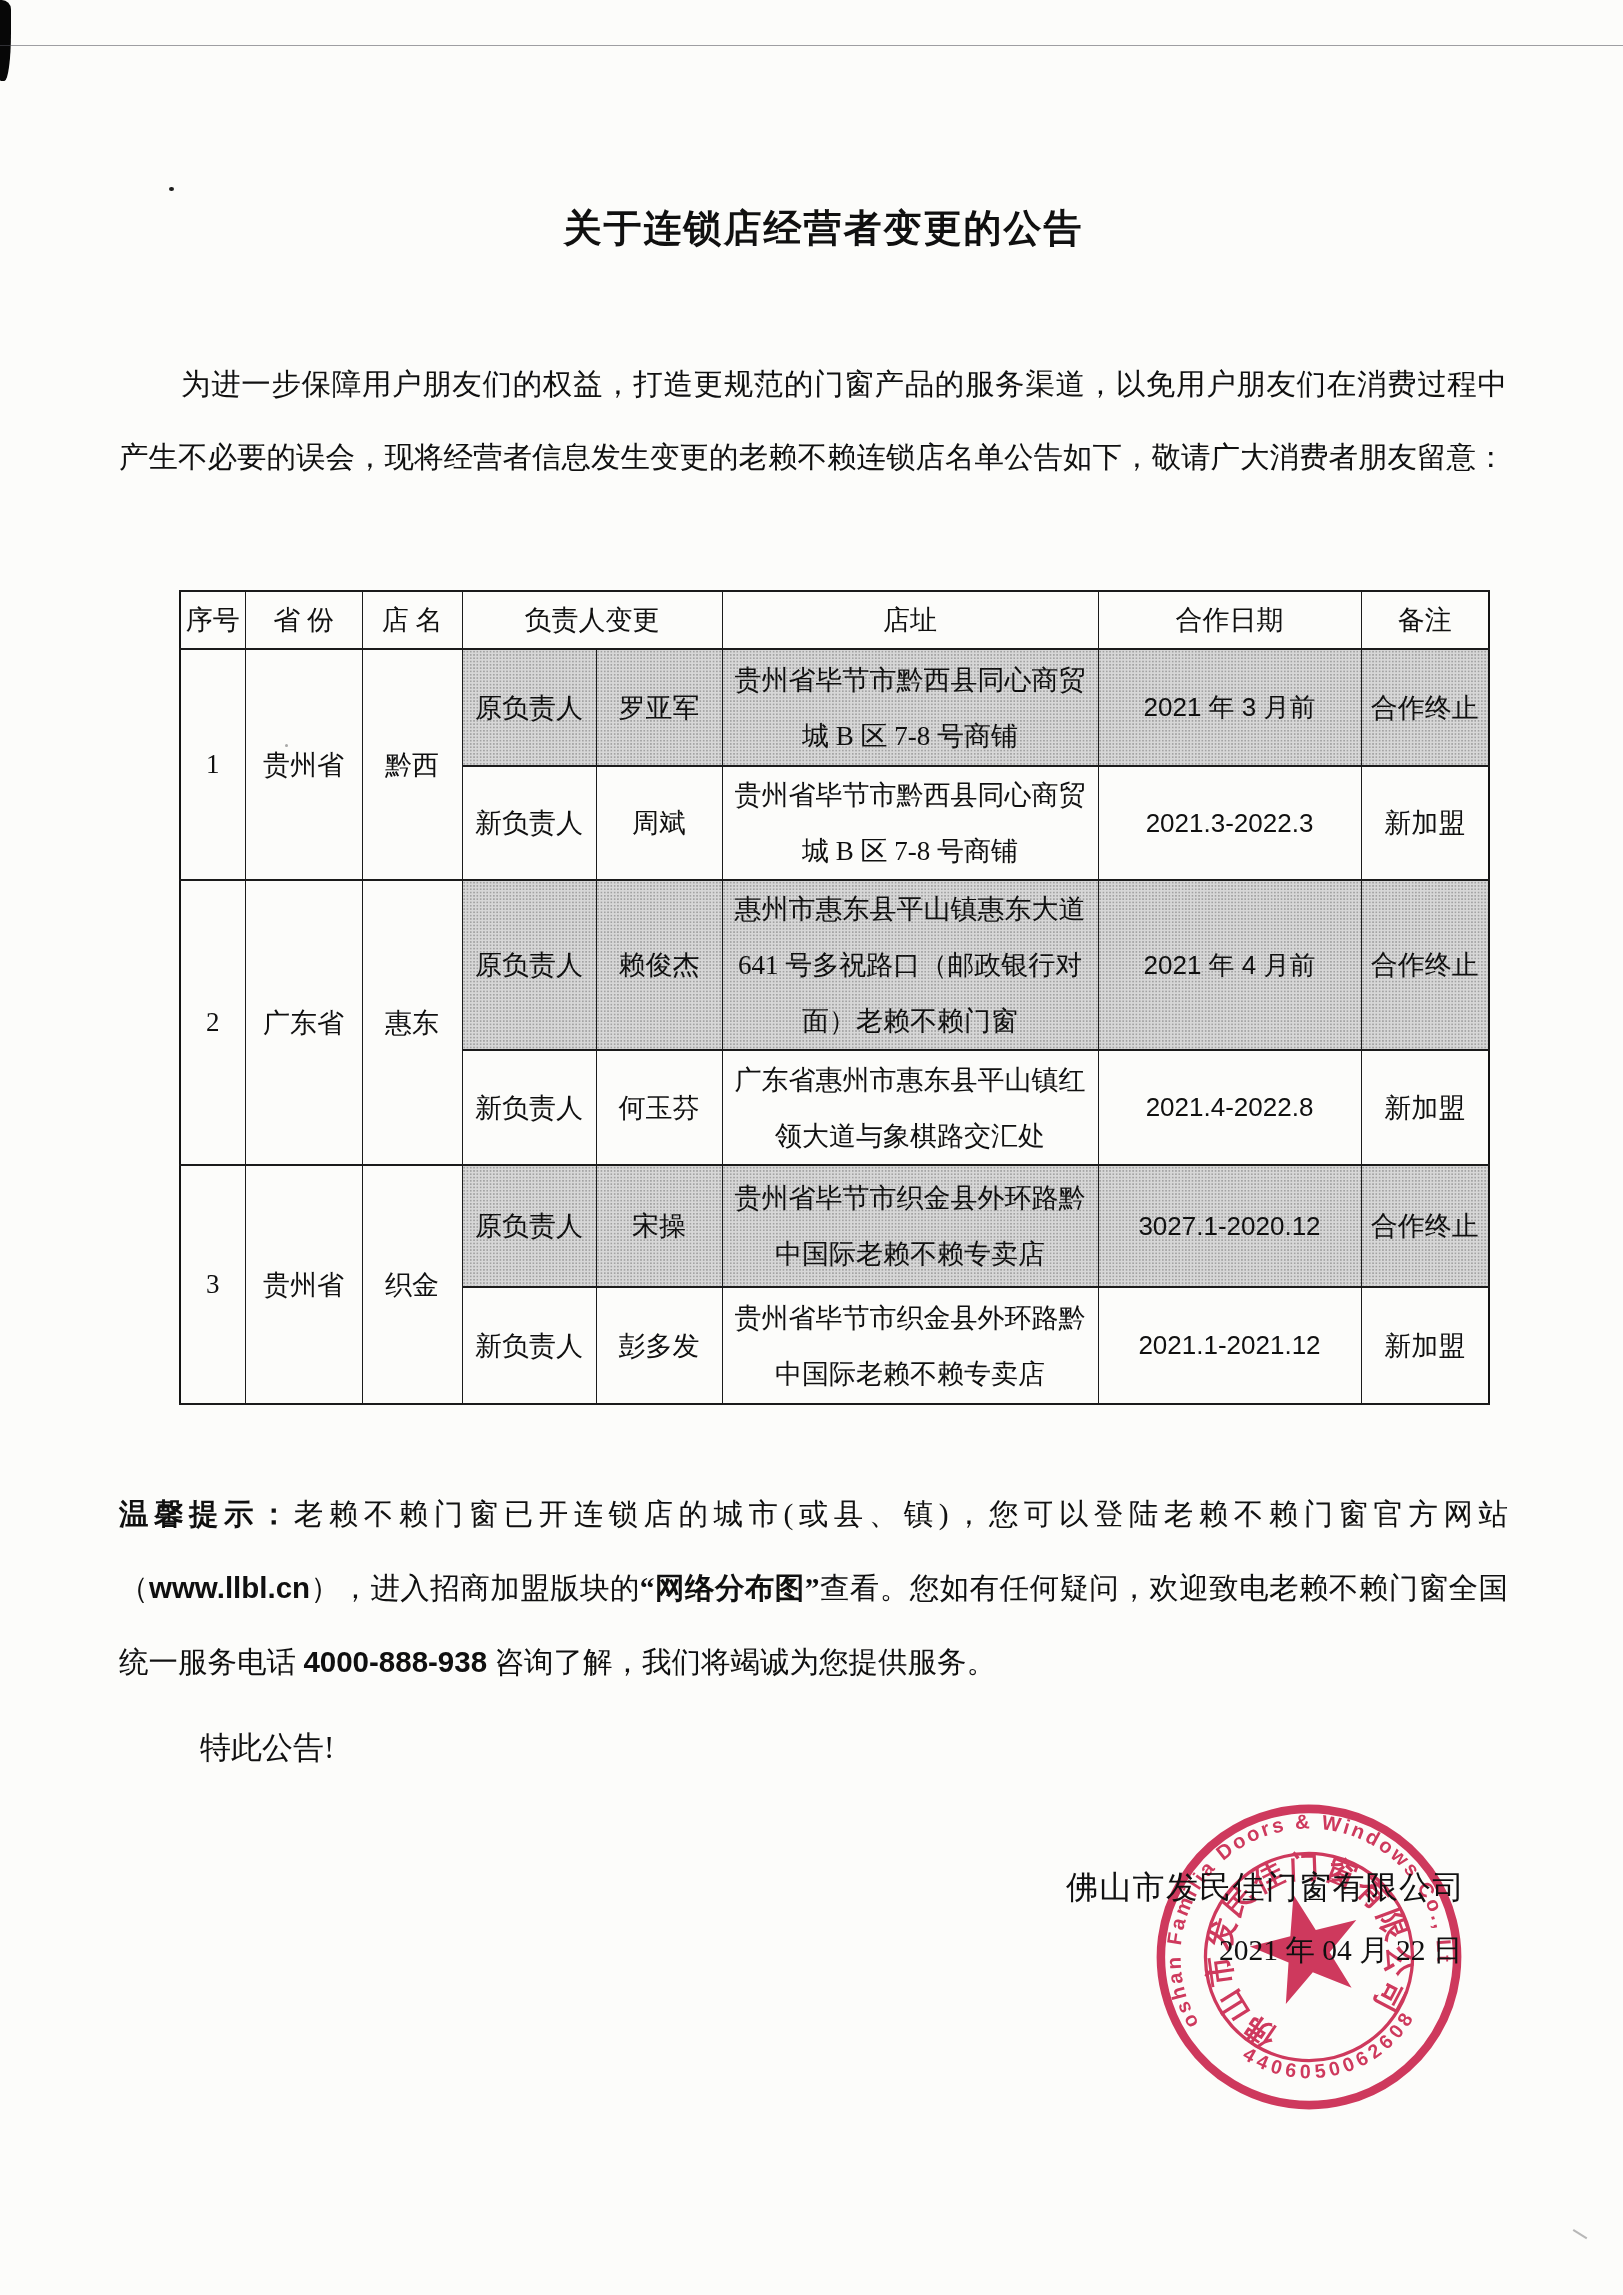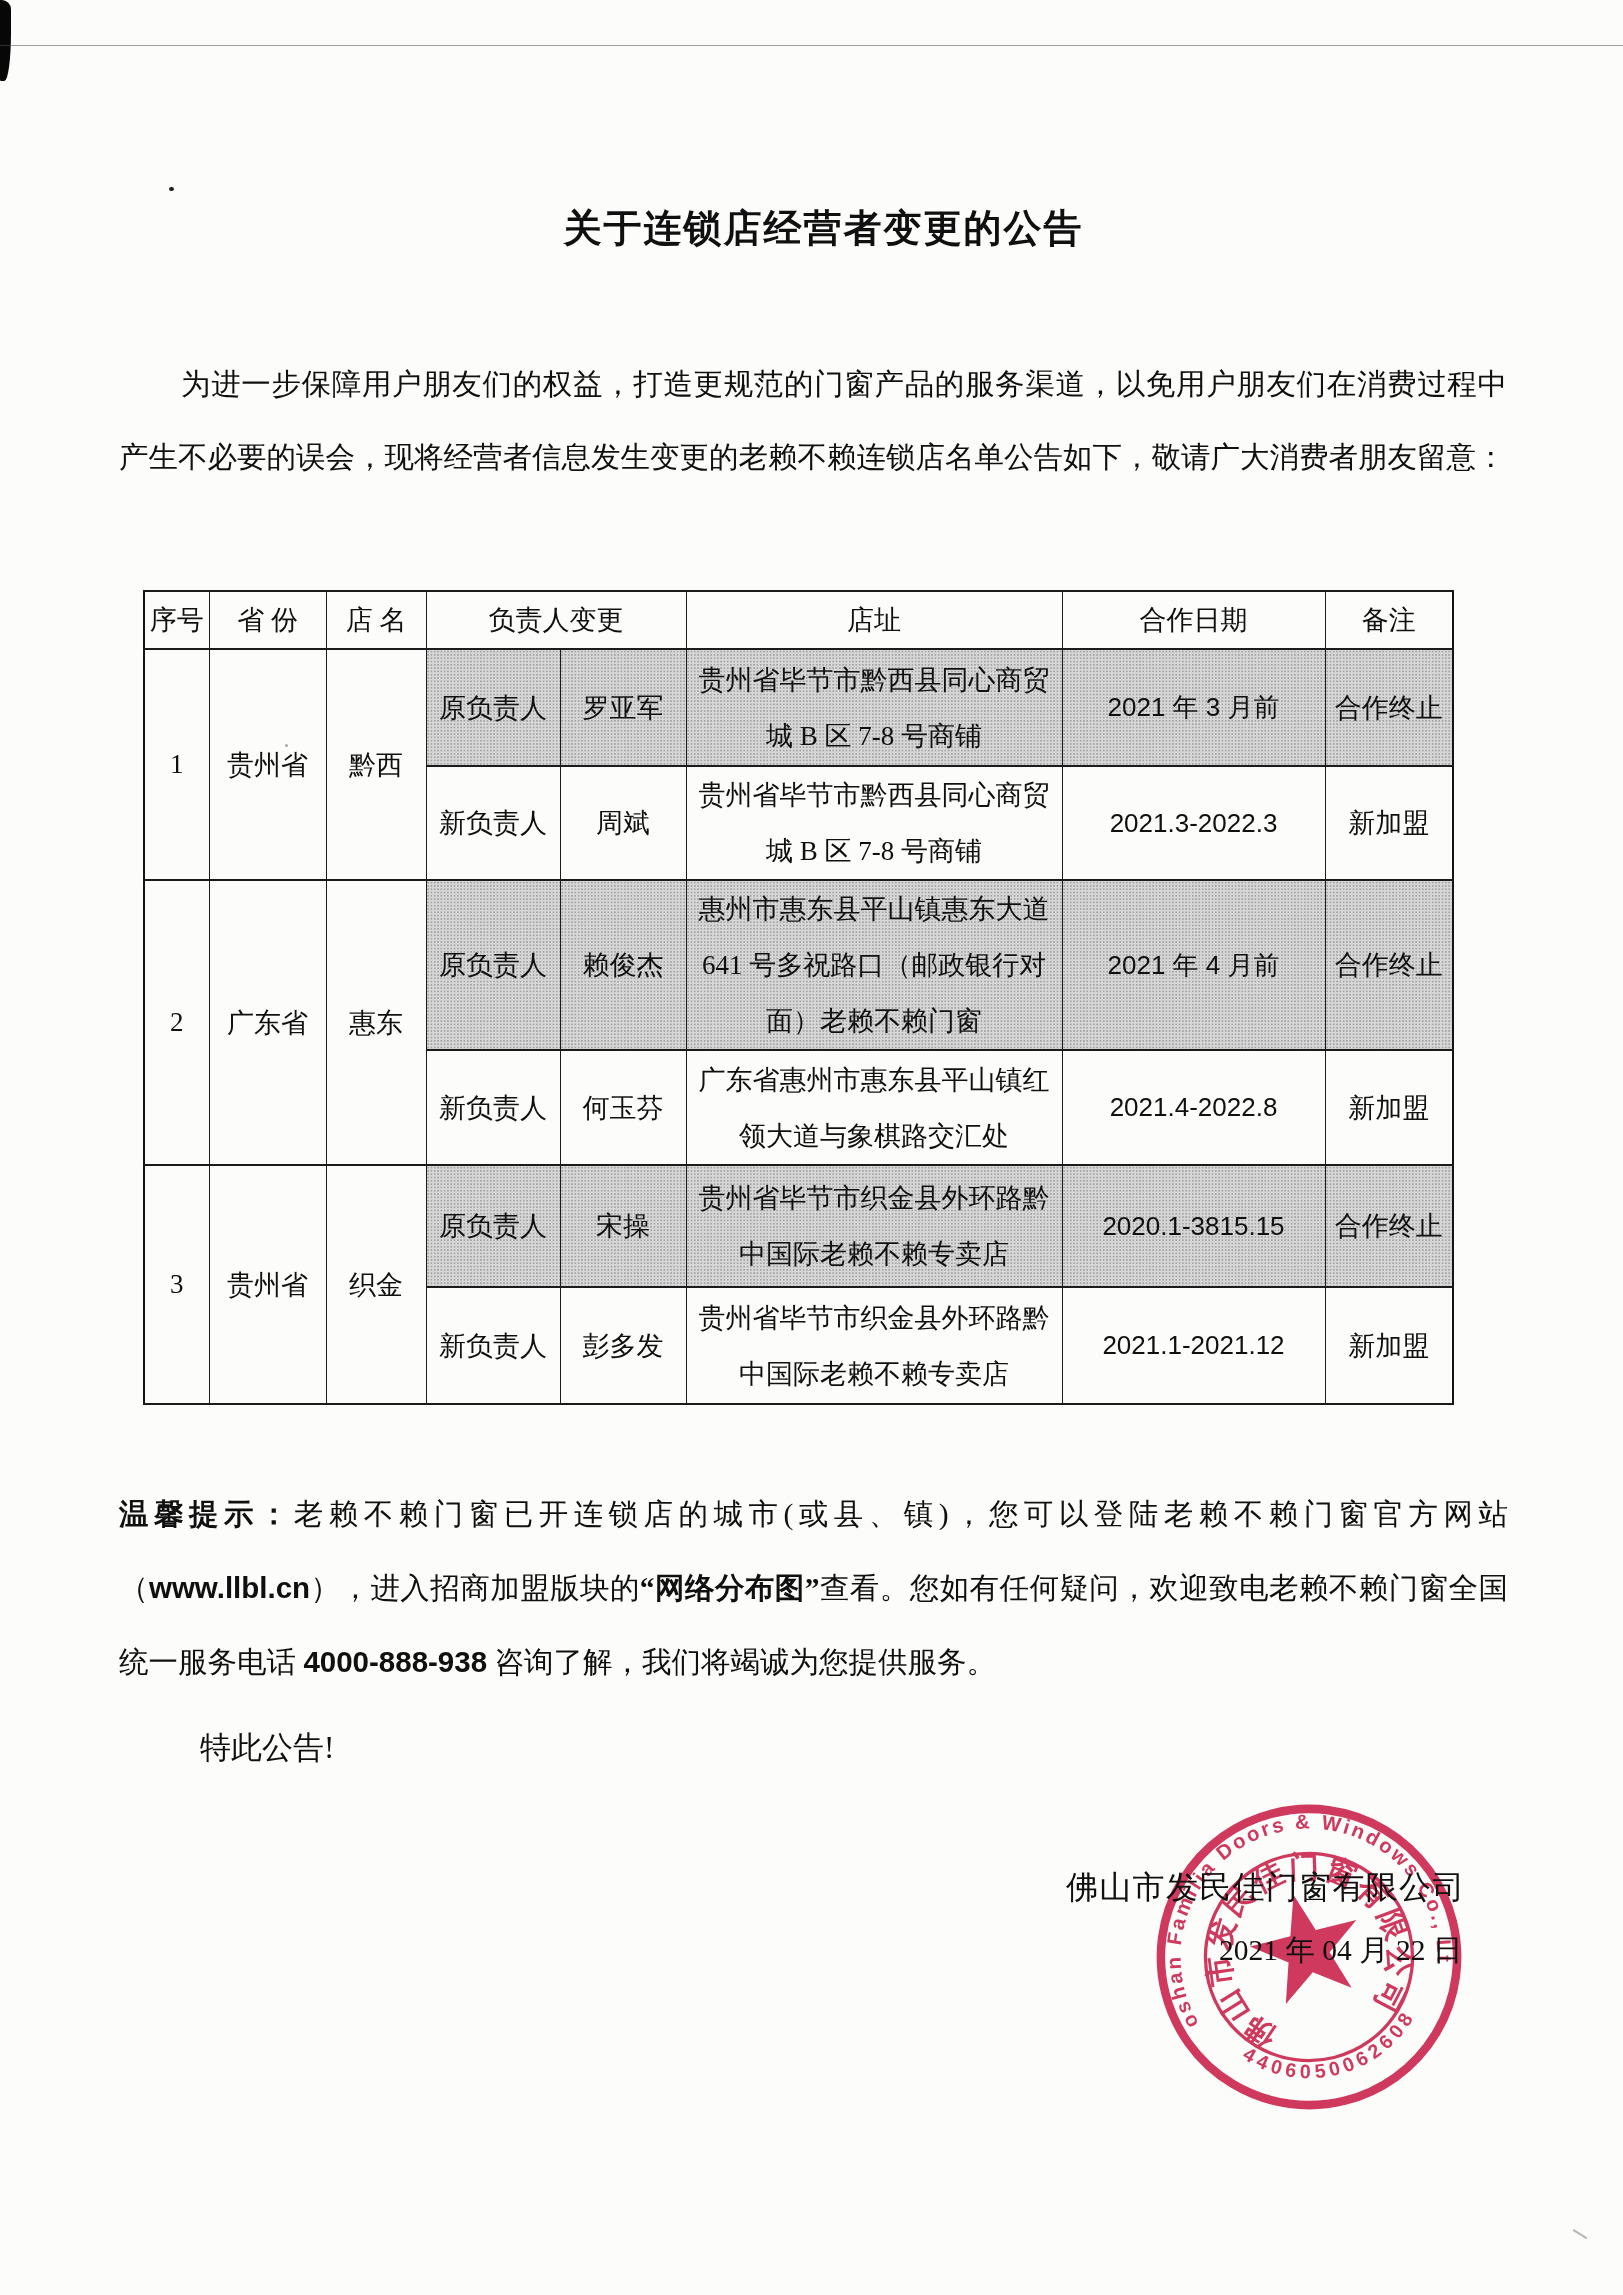--- a/index.html
+++ b/index.html
@@ -19,21 +19,21 @@
   .doc-title{position:absolute;top:203px;left:0;width:100%;text-align:center;
     font-size:38px;font-weight:bold;letter-spacing:2px;padding-left:12px;}
 
   .intro{position:absolute;left:119px;top:318px;width:1388px;
     font-size:29.5px;line-height:73px;text-align:justify;text-indent:62px;}
 
   table.change-table{position:absolute;left:143px;top:590px;width:1308px;
     border-collapse:collapse;table-layout:fixed;text-align:center;font-size:27px;}
   .change-table td,.change-table th{border:solid #1b1b1b;border-width:2.6px 1.3px;
     padding:0;vertical-align:middle;font-weight:normal;overflow:hidden;}
-  .change-table{border:2.6px solid #141414;}
+  .change-table{border:2.6px solid #141414;margin-left:36px;}
   tr.h-head{height:58px;}
   tr.h-r1a{height:117px;} tr.h-r1b{height:103px;}
   tr.h-r2a{height:134px;} tr.h-r2b{height:115px;}
   tr.h-r3a{height:122px;} tr.h-r3b{height:117px;}
   .g{background-color:#d7d7d7;
      background-image:radial-gradient(#a3a3a3 0.8px, rgba(0,0,0,0) 1px);
      background-size:3.3px 3.3px;}
   .addr{line-height:56px;padding:3.9px 15.7px;}
   .num-cell{font-family:"Liberation Sans", sans-serif;font-weight:bold;font-size:26px;}
 
@@ -122,21 +122,21 @@
     <td>新加盟</td>
   </tr>
 
   <tr class="h-r3a">
     <td rowspan="2">3</td>
     <td rowspan="2">贵州省</td>
     <td rowspan="2">织金</td>
     <td class="g">原负责人</td>
     <td class="g">宋操</td>
     <td class="g addr">贵州省毕节市织金县外环路黔中国际老赖不赖专卖店</td>
-    <td class="g num-cell">2020.1-3815.15</td>
+    <td class="g num-cell">3027.1-2020.12</td>
     <td class="g">合作终止</td>
   </tr>
   <tr class="h-r3b">
     <td>新负责人</td>
     <td>彭多发</td>
     <td class="addr">贵州省毕节市织金县外环路黔中国际老赖不赖专卖店</td>
     <td class="num-cell">2021.1-2021.12</td>
     <td>新加盟</td>
   </tr>
 </tbody>

